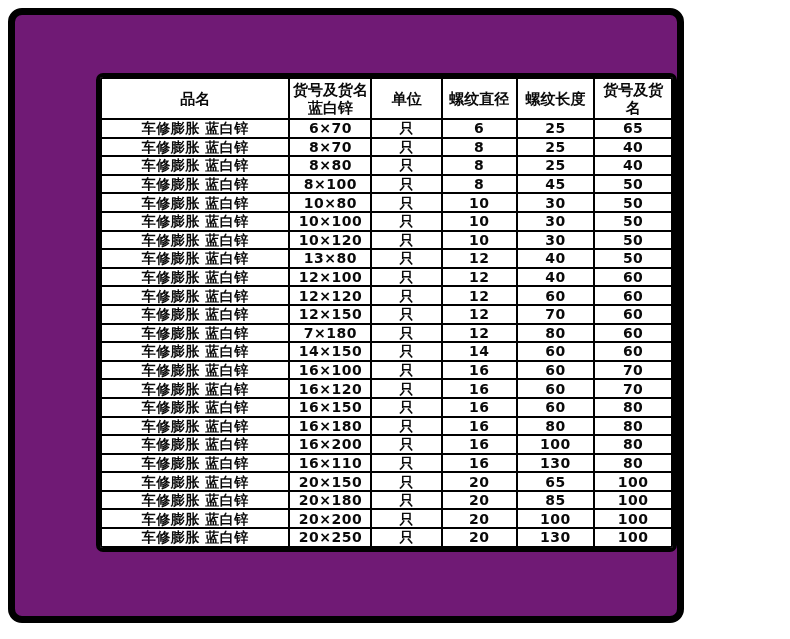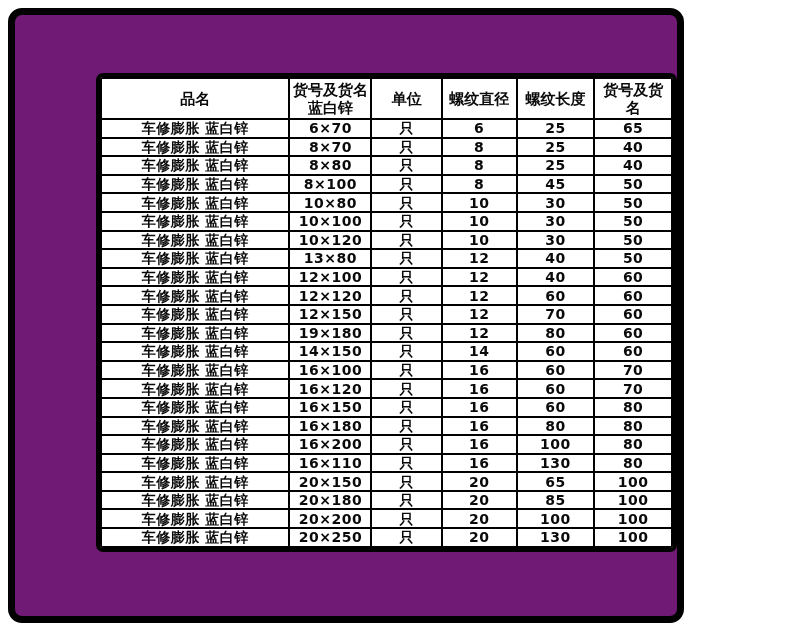--- a/index.html
+++ b/index.html
@@ -168,21 +168,21 @@
           <tr>
             <td class="col-0">车修膨胀 蓝白锌</td>
             <td class="col-1">12×150</td>
             <td class="col-2">只</td>
             <td class="col-3">12</td>
             <td class="col-4">70</td>
             <td class="col-5">60</td>
           </tr>
           <tr>
             <td class="col-0">车修膨胀 蓝白锌</td>
-            <td class="col-1">19×180</td>
+            <td class="col-1">7×180</td>
             <td class="col-2">只</td>
             <td class="col-3">12</td>
             <td class="col-4">80</td>
             <td class="col-5">60</td>
           </tr>
           <tr>
             <td class="col-0">车修膨胀 蓝白锌</td>
             <td class="col-1">14×150</td>
             <td class="col-2">只</td>
             <td class="col-3">14</td>

